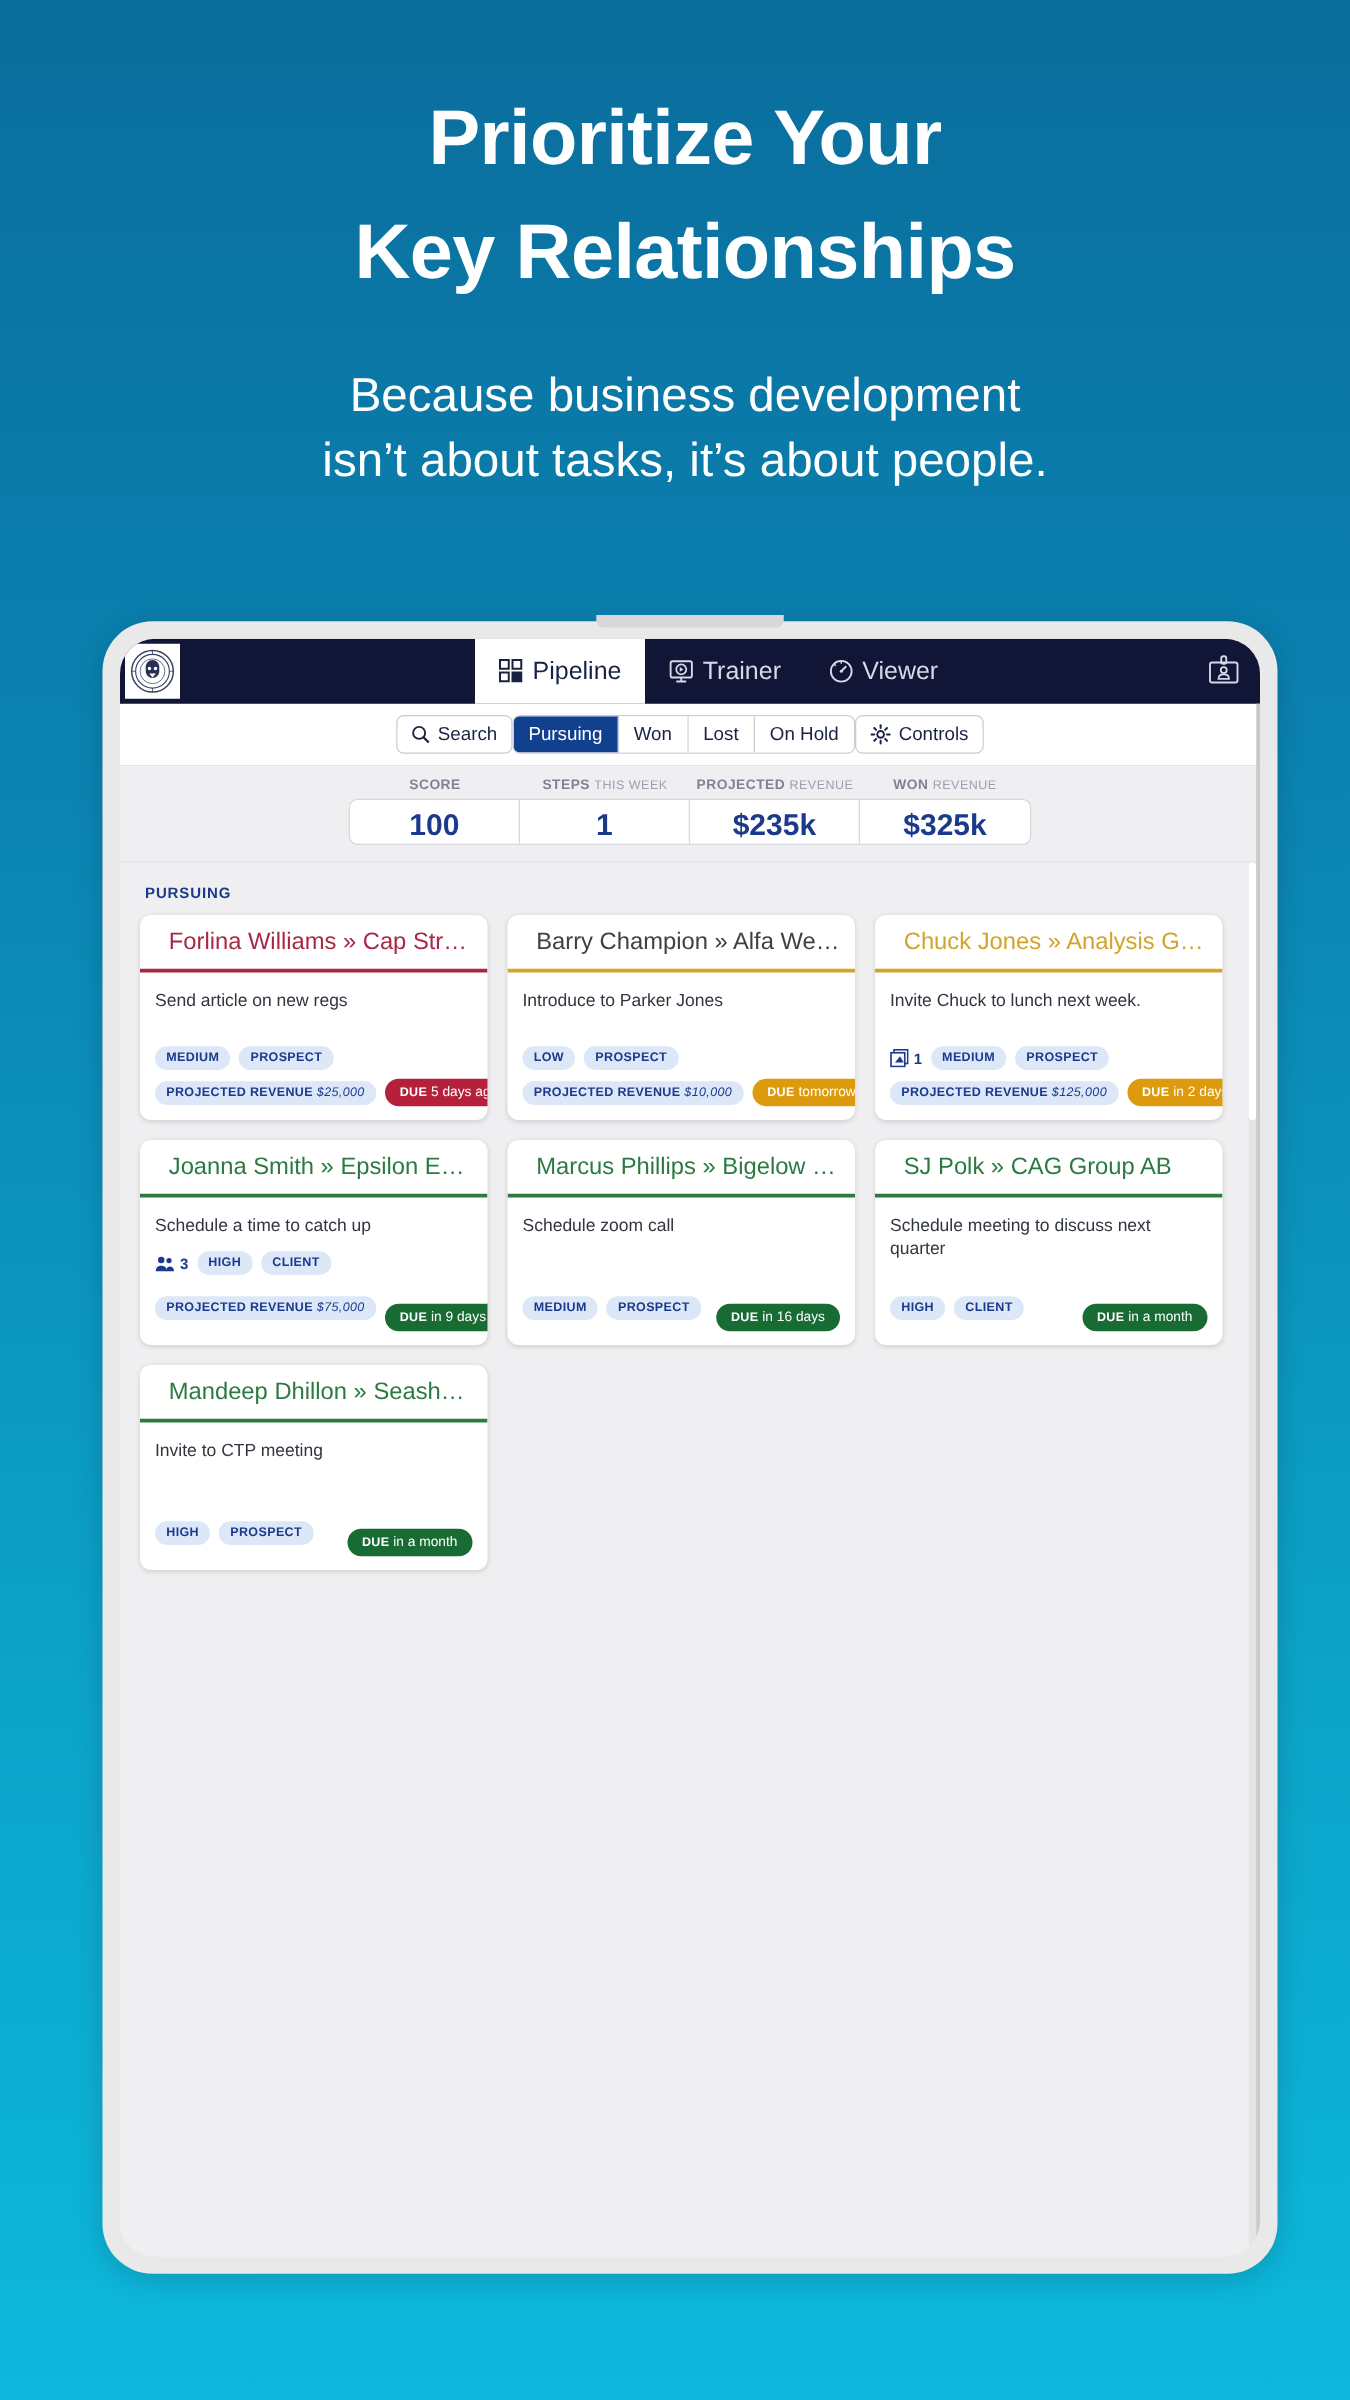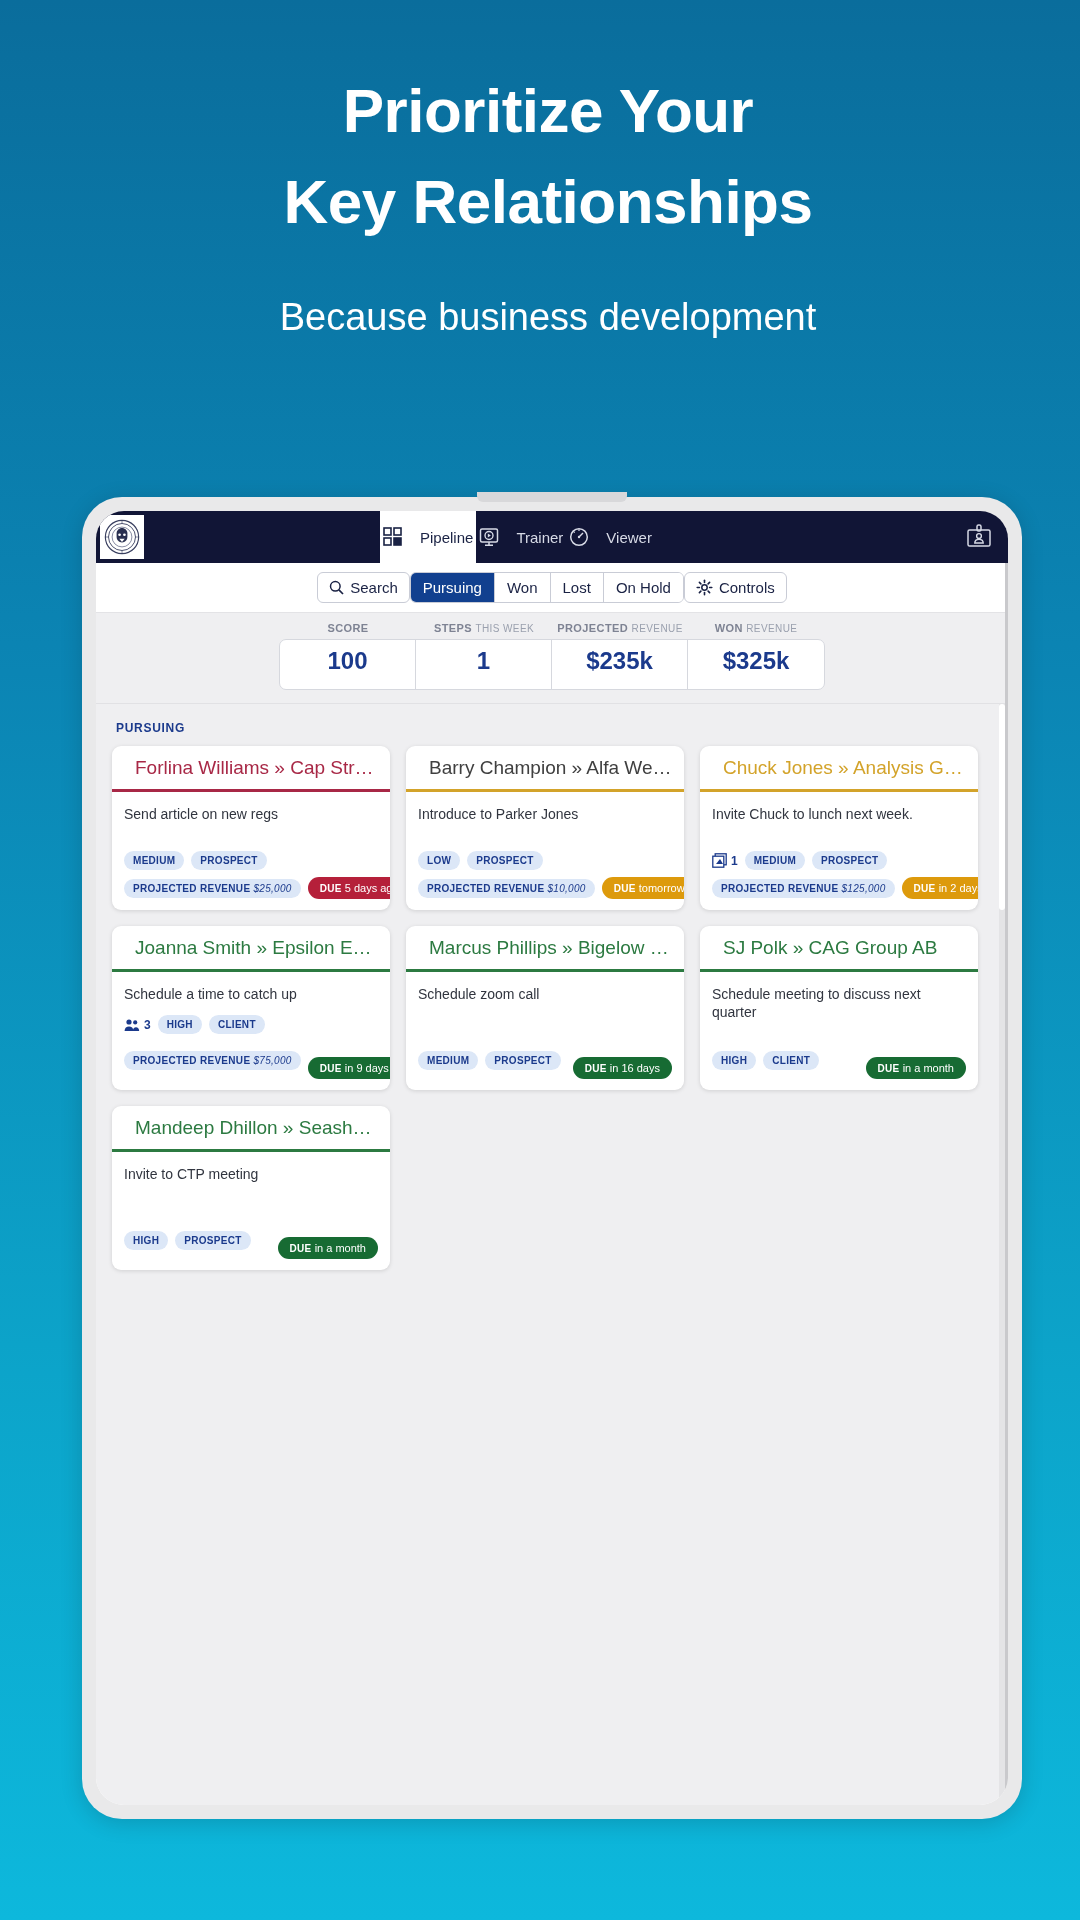--- a/index.html
+++ b/index.html
@@ -63,22 +63,22 @@
     position: relative;
   }
   .brand-logo {
     width: 44px; height: 44px; margin: 4px 0 4px 4px;
     background: #fff; display: flex; align-items: center; justify-content: center;
     flex: 0 0 auto;
   }
   .seal { width: 36px; height: 36px; }
   .nav-tabs { display: flex; align-items: stretch; margin-left: 236px; }
   .nav-tab {
-    display: flex; align-items: center; gap: 17px;
-    padding: 0 3px; color: #d7dae6; font-size: 15px;
+    display: flex; align-items: center; gap: 7px;
+    padding: 0 19px; color: #d7dae6; font-size: 20px;
     cursor: pointer;
   }
   .nav-tab.active { background: #ffffff; color: #1a2244; }
   .nav-tab svg { display: block; }
   .topbar-spacer { flex: 1 1 auto; }
   .badge-btn {
     display: flex; align-items: center; padding-right: 16px; cursor: pointer;
   }
 
   
@@ -115,21 +115,21 @@
     letter-spacing: 0.4px; text-transform: uppercase;
     padding-bottom: 5px;
   }
   .stat-label .sub { font-weight: 400; font-size: 10px; color: #9aa0ae; }
   .stats-values {
     border: 1px solid #d6d8de; border-radius: 7px; overflow: hidden; background: #fff;
   }
   .stat-value {
     width: 136px; text-align: center;
     font-size: 24px; font-weight: 700; color: #1b3a8c;
-    padding: 7px 0 14px;
+    padding: 7px 0 0;
     border-right: 1px solid #d6d8de;
   }
   .stat-value:last-child { border-right: none; }
 
   
   .board {
     flex: 1 1 auto; background: #efeff1;
     padding: 14px 16px 0 16px;
     position: relative; overflow: hidden;
   }
@@ -199,20 +199,21 @@
 </head>
 <body>
 
 <div class="hero">
   <h1>
     <span class="l">Prioritize Your</span>
     <span class="l">Key Relationships</span>
   </h1>
   <p>
     <span class="l">Because business development</span>
+    <span class="l">isn’t about tasks, it’s about people.</span>
   </p>
 </div>
 
 <div class="tablet">
   <div class="tablet-notch"></div>
   <div class="screen">
 
     <div class="topbar">
       <div class="brand-logo">
         <svg class="seal" viewBox="0 0 40 40">

